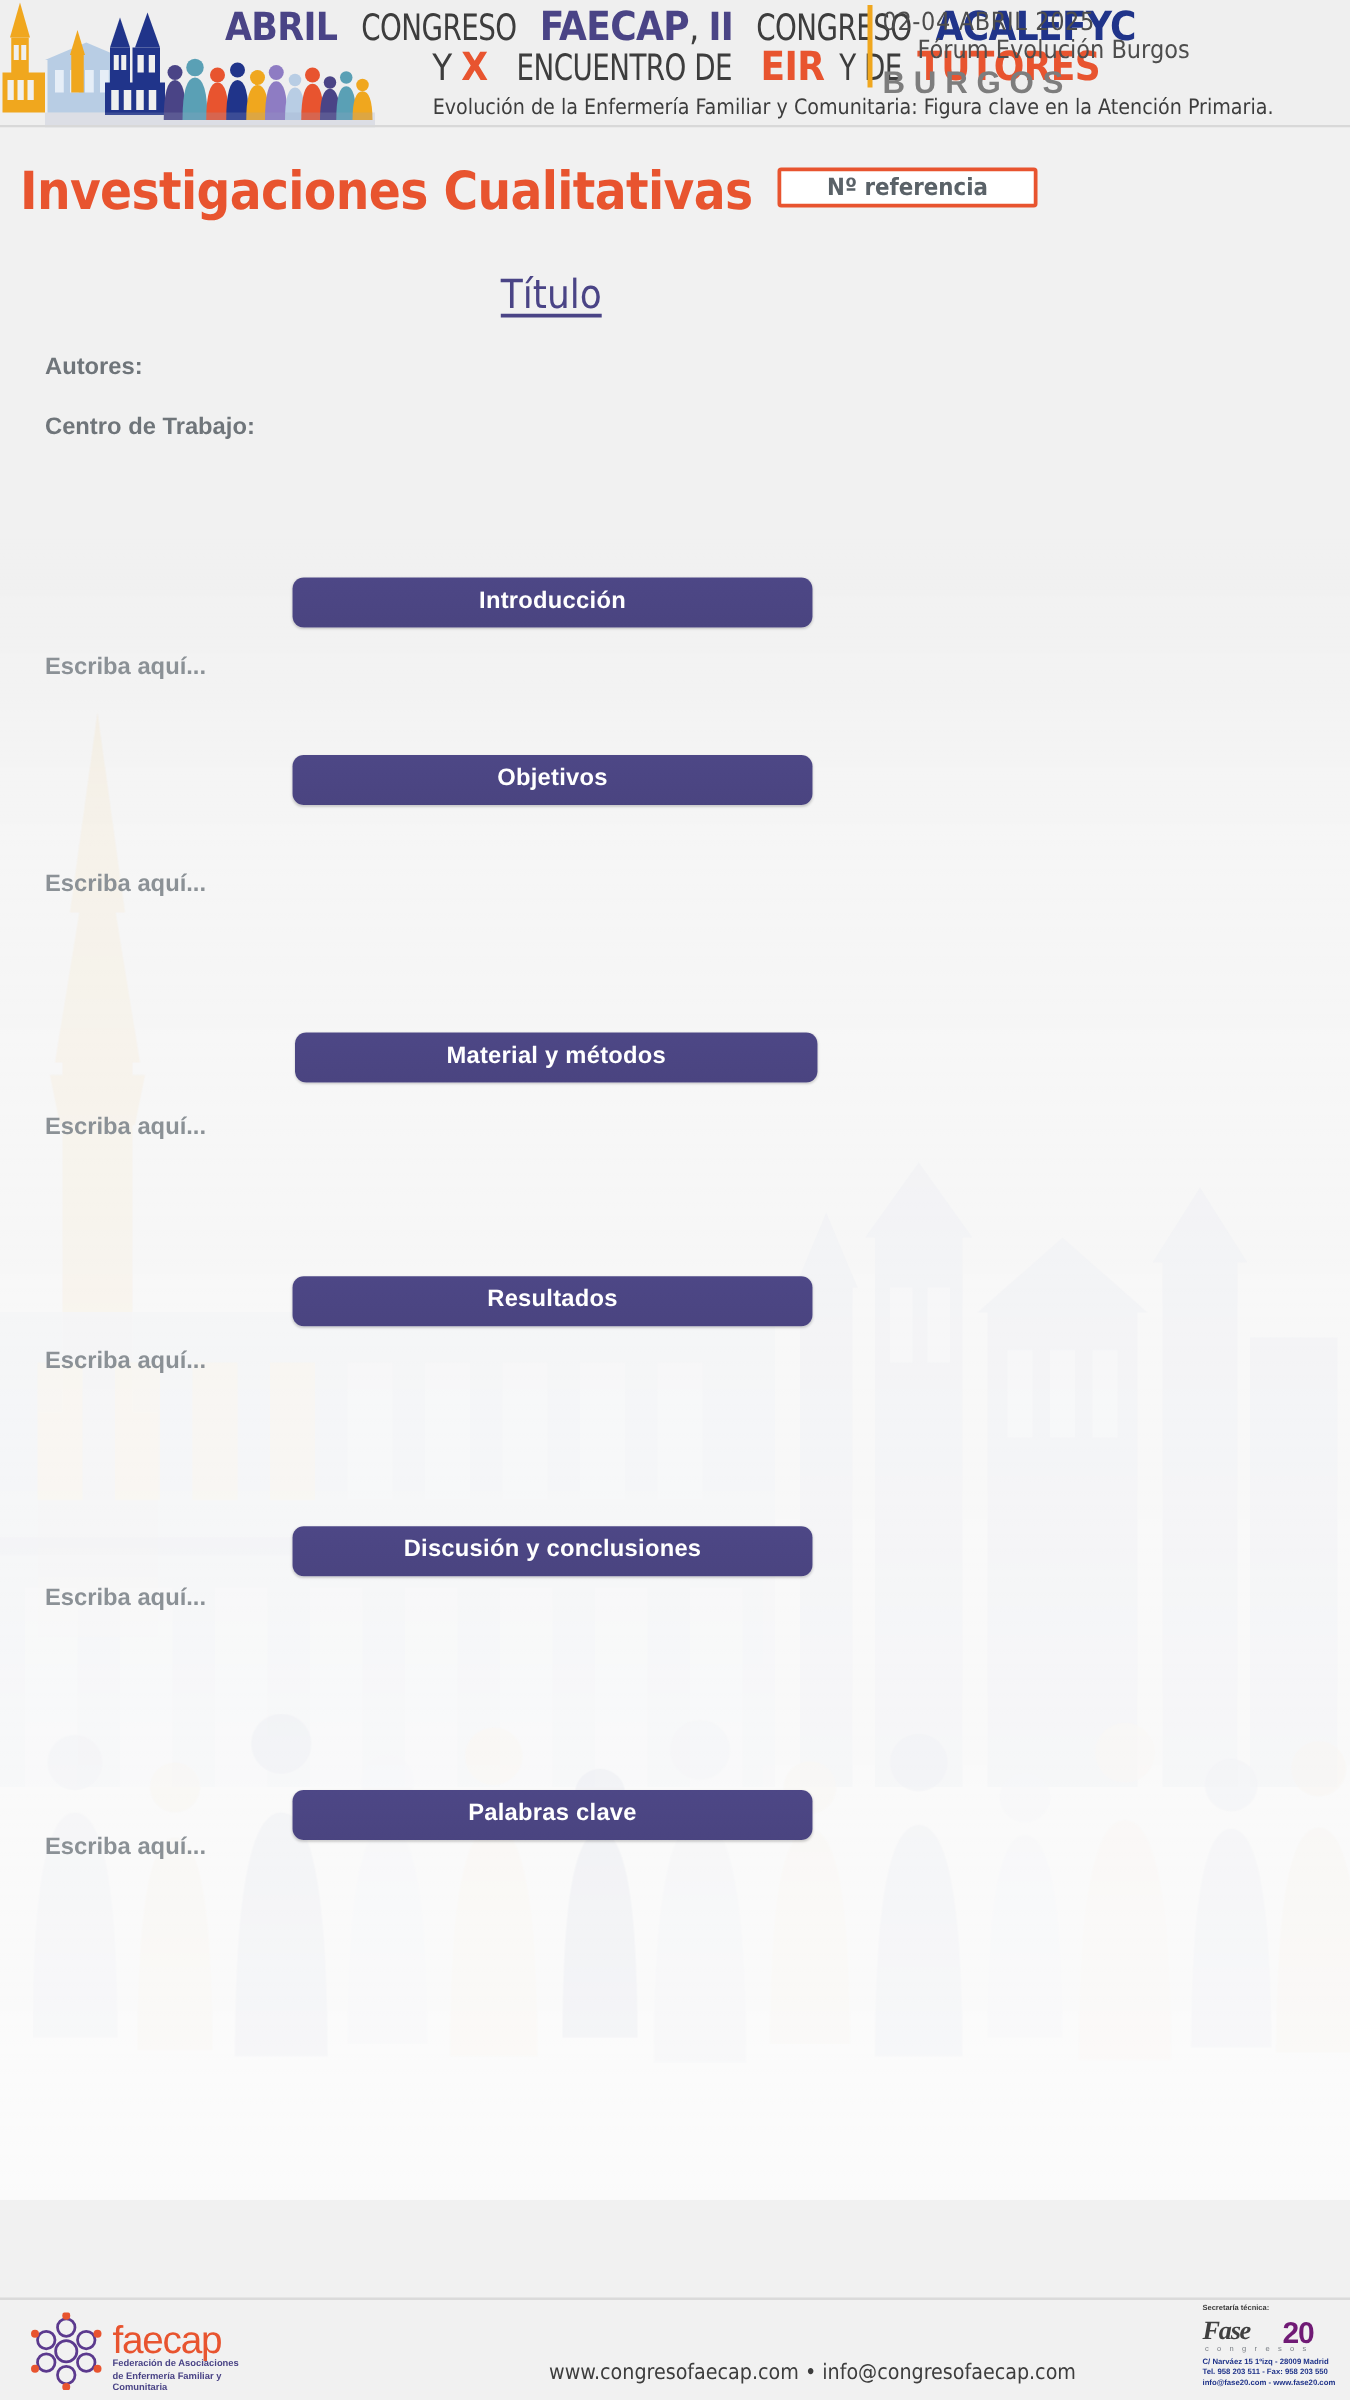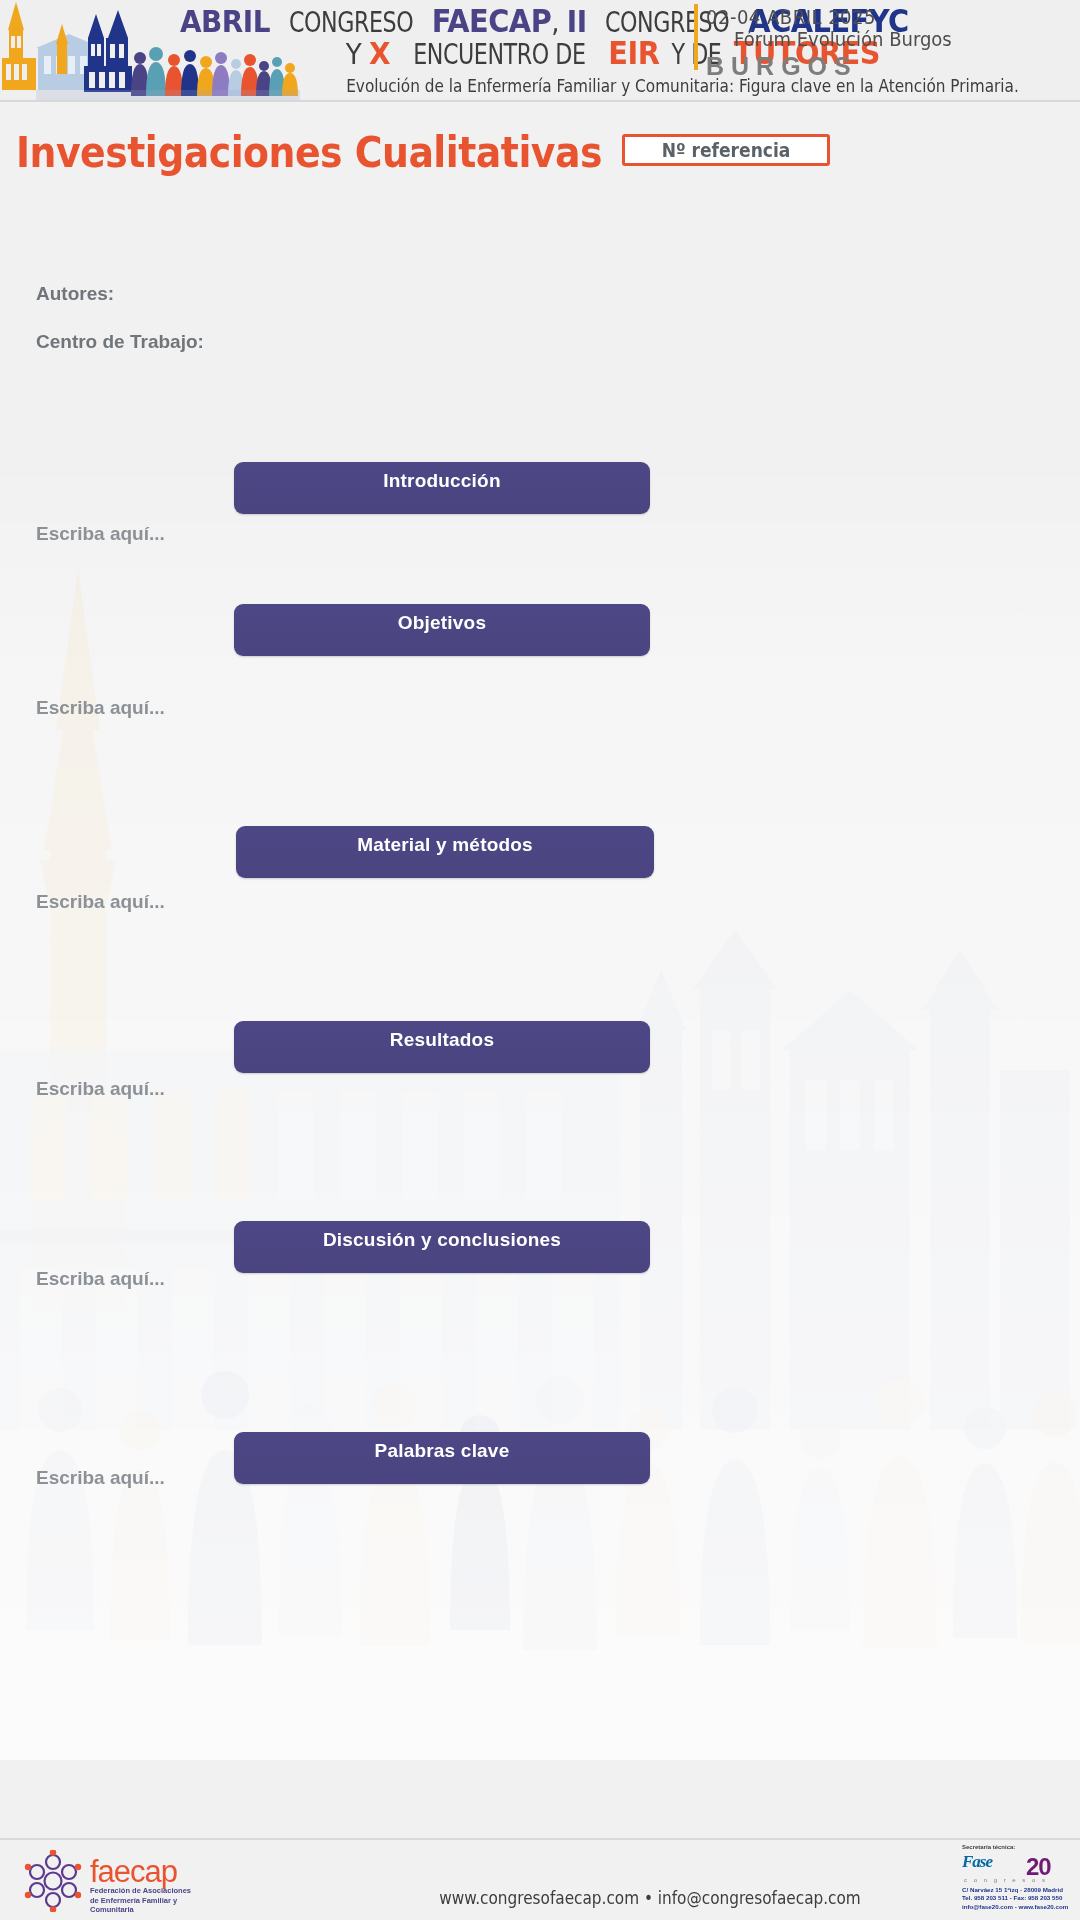--- a/index.html
+++ b/index.html
@@ -140,21 +140,21 @@
     font-family: "Liberation Sans", sans-serif;
     font-size: 19px; font-weight: bold; color: #6f757a;
     z-index: 6;
   }
   .lbl-autores { top: 283px; }
   .lbl-centro { top: 331px; }
 
   
   .sec-btn {
     position: absolute;
-    width: 416px; height: 52px;
+    width: 416px; height: 40px;
     background: linear-gradient(180deg, #4d4786 0%, #4a4480 100%);
     border-radius: 9px;
     box-shadow: 0 1px 2px rgba(0,0,0,0.18);
     z-index: 6;
   }
   .sec-btn span {
     display: block;
     text-align: center;
     line-height: 38px;
     color: #ffffff;
@@ -211,21 +211,21 @@
     font-family: "Liberation Sans Narrow","DejaVu Sans Condensed","Liberation Sans", sans-serif;
     font-size: 17px; color: #3d3d3d; white-space: nowrap;
   }
   .fase-block { position: absolute; left: 962px; top: 4px; width: 112px; height: 72px; }
   .fase-sec {
     position:absolute; left:0; top:0;
     font-family:"Liberation Sans", sans-serif; font-size:6px; color:#3d3d3d; font-weight:bold;
   }
   .fase-word {
     position:absolute; left:0; top:8px;
-    font-family:"Liberation Serif", serif; font-size:17px; color:#0369a1; font-weight:bold;
+    font-family:"Liberation Serif", serif; font-size:21px; color:#404040; font-weight:bold;
     font-style: italic; letter-spacing:-1px;
   }
   .fase-20 {
     position:absolute; left:64px; top:9px;
     font-family:Liberation Sans, sans-serif; font-size:24px; color:#701a75; font-weight:bold;
     letter-spacing:-1px;
   }
   .fase-cong {
     position:absolute; left:2px; top:33px;
     font-family:"Liberation Sans", sans-serif; font-size:6px; color:#7a7f85; letter-spacing:2.5px;
@@ -490,20 +490,21 @@
     <div class="subtitle">Evolución de la Enfermería Familiar y Comunitaria: Figura clave en la Atención Primaria.</div>
     <div class="banner-sep"></div>
   </div>
 
   <div class="maintitle">Investigaciones Cualitativas</div>
 
   <div class="refbox">
     <span>Nº referencia</span>
   </div>
 
+  <div class="titulo">Título</div>
 
   <div class="lbl lbl-autores">Autores:</div>
   <div class="lbl lbl-centro">Centro de Trabajo:</div>
 
   <div id="sections-host">
       <div class="sec-btn" style="top: 462px; left: 234px; width: 416px;">
         <span>Introducción</span>
       </div>
       <div class="sec-ph" style="top: 523px;">Escriba aquí...</div>
       <div class="sec-btn" style="top: 604px; left: 234px; width: 416px;">

